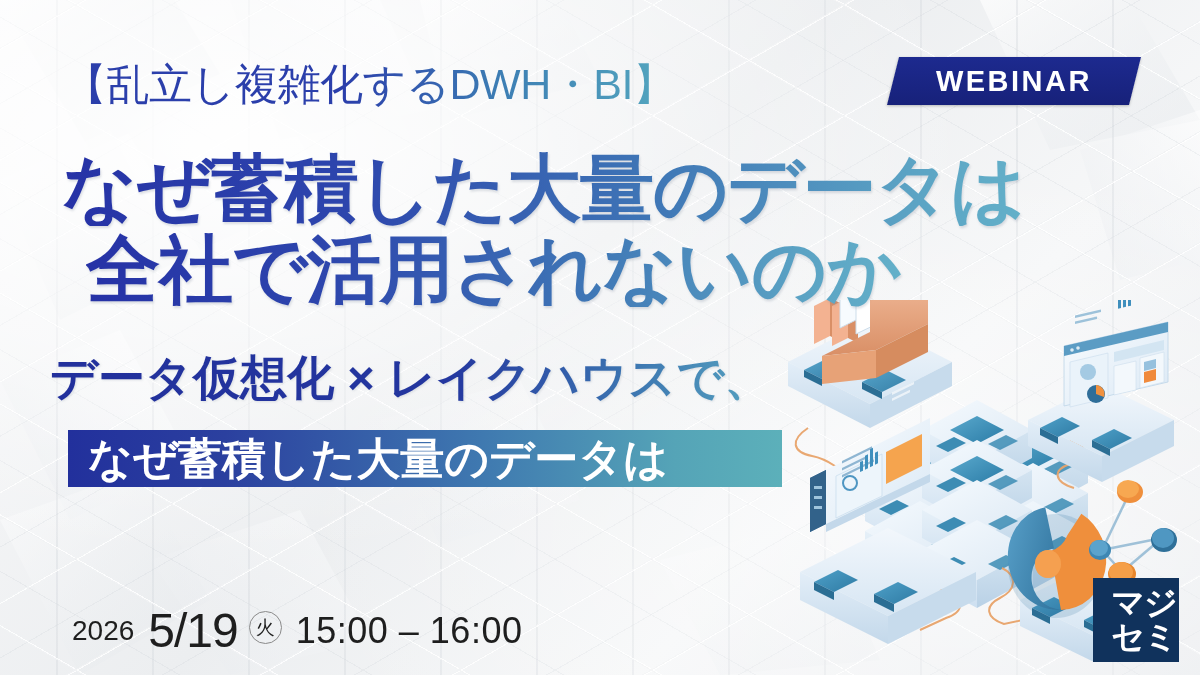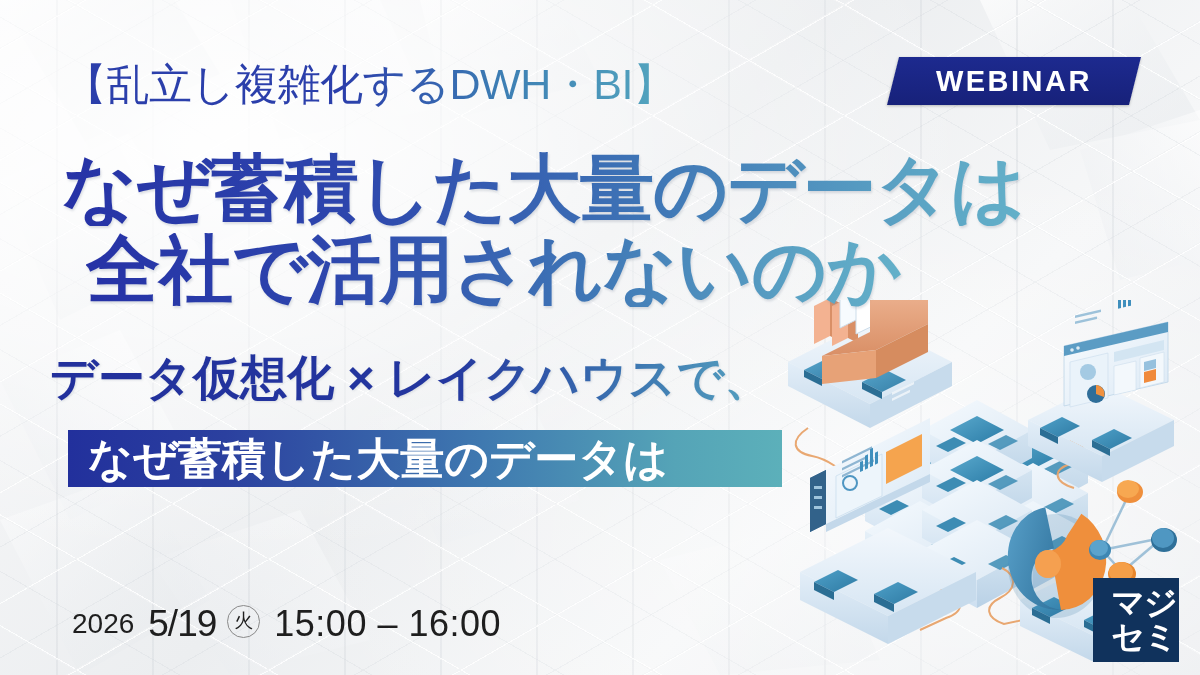--- a/index.html
+++ b/index.html
@@ -139,21 +139,21 @@
 
   
   #date-row {
     position:absolute; left:72px; top:603px;
     display:flex; align-items:center; gap:0;
     color:#1e1e1e;
     white-space:nowrap;
   }
   #date-year { font-size:28px; letter-spacing:0px; }
   #date-main {
-    font-size:37px; margin-left:14px; letter-spacing:-1px;
+    font-size:48px; margin-left:14px; letter-spacing:-1px;
     font-weight:400;
   }
   #date-dow-wrap {
     width:33px; height:33px; border:1.5px solid #8a8a8a;
     border-radius:50%;
     display:inline-flex; align-items:center; justify-content:center;
     margin-left:11px; position:relative; top:-3px;
   }
   #date-dow { font-size:19px; color:#1e1e1e; }
   #date-time { font-size:36px; margin-left:14px; letter-spacing:0.5px; }

